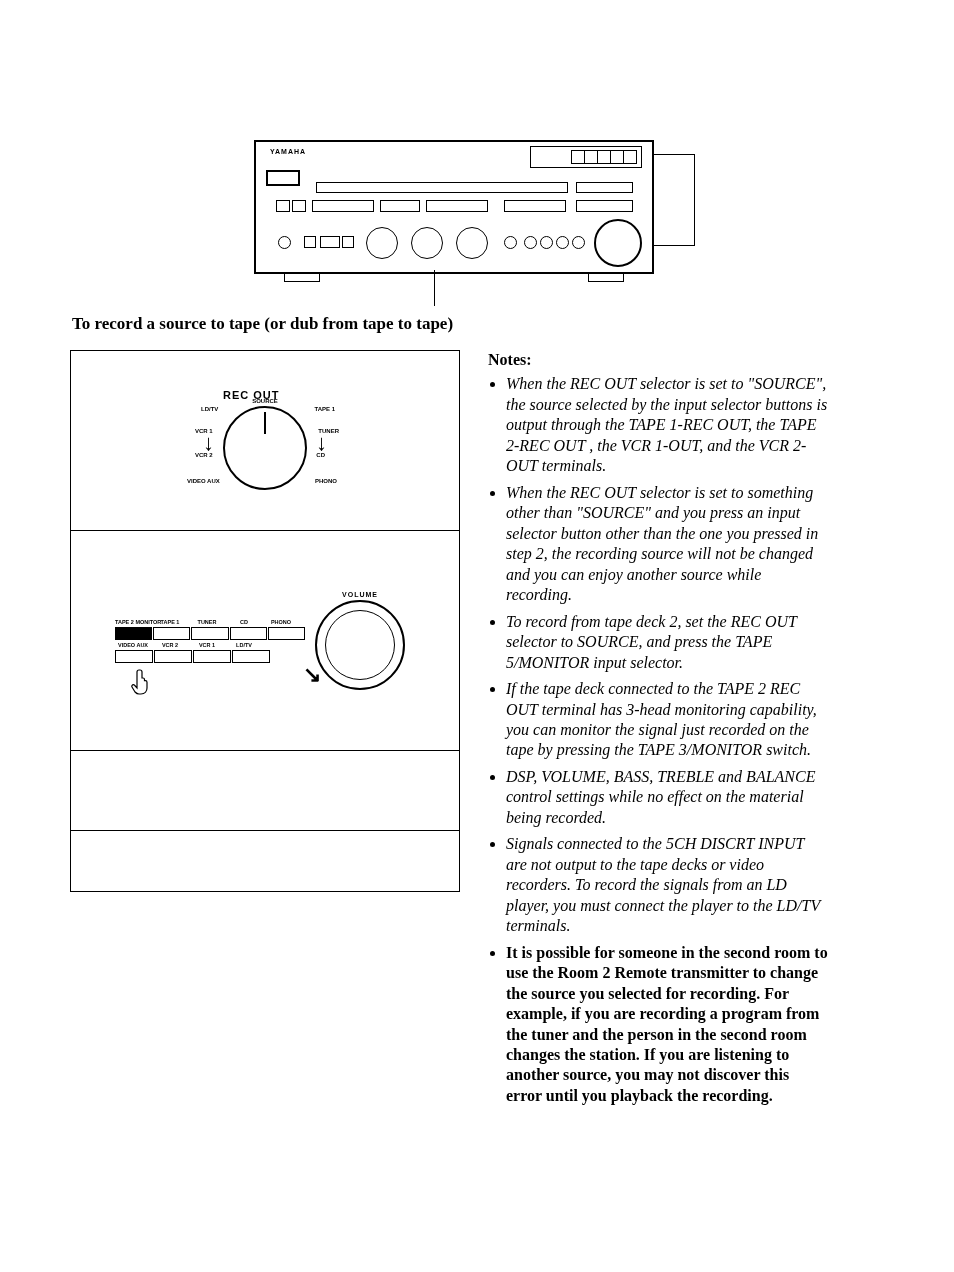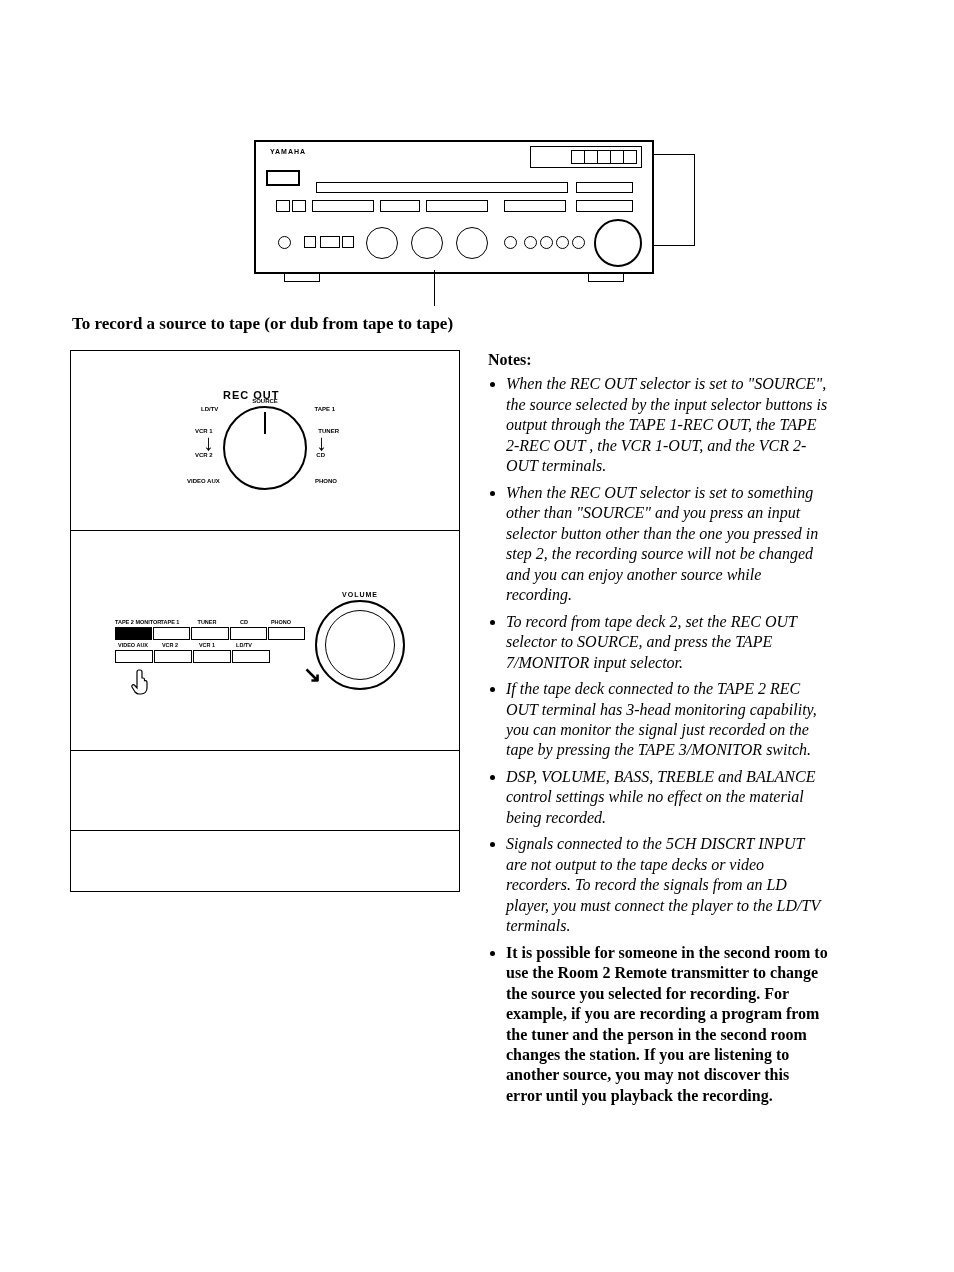--- a/index.html
+++ b/index.html
@@ -209,21 +209,21 @@
         <div class="cell h3"></div>
         <div class="cell h4"></div>
       </div>
     </div>
 
     <div class="right">
       <p class="notes-h">Notes:</p>
       <ul class="notes">
         <li>When the REC OUT selector is set to "SOURCE", the source selected by the input selector buttons is output through the TAPE 1-REC OUT, the TAPE 2-REC OUT , the VCR 1-OUT, and the VCR 2-OUT terminals.</li>
         <li>When the REC OUT selector is set to something other than "SOURCE" and you press an input  selector button other than the one you pressed in step 2, the recording source will not be changed and you can enjoy another source while recording.</li>
-        <li>To record from tape deck 2, set the REC OUT selector to SOURCE, and press the TAPE 7/MONITOR input selector.</li>
+        <li>To record from tape deck 2, set the REC OUT selector to SOURCE, and press the TAPE 5/MONITOR input selector.</li>
         <li>If the tape deck connected to the TAPE 2 REC OUT terminal has 3-head monitoring capability, you can monitor the signal just recorded on the tape by pressing the TAPE 3/MONITOR switch.</li>
         <li>DSP, VOLUME, BASS, TREBLE and BALANCE control settings while no effect on the material being recorded.</li>
         <li>Signals connected to the 5CH DISCRT INPUT are not output to the tape decks or video recorders.
 To record the signals from an LD player, you must connect the player to the LD/TV terminals.</li>
         <li class="bold">It is possible for someone in the second room to use the Room 2 Remote transmitter to change the source you selected for recording. For example, if you are recording a program from the tuner and the person in the second room changes the station. If you are listening to another source, you may not discover this error until you playback the recording.</li>
       </ul>
     </div>
 
   </div>
 </div>

